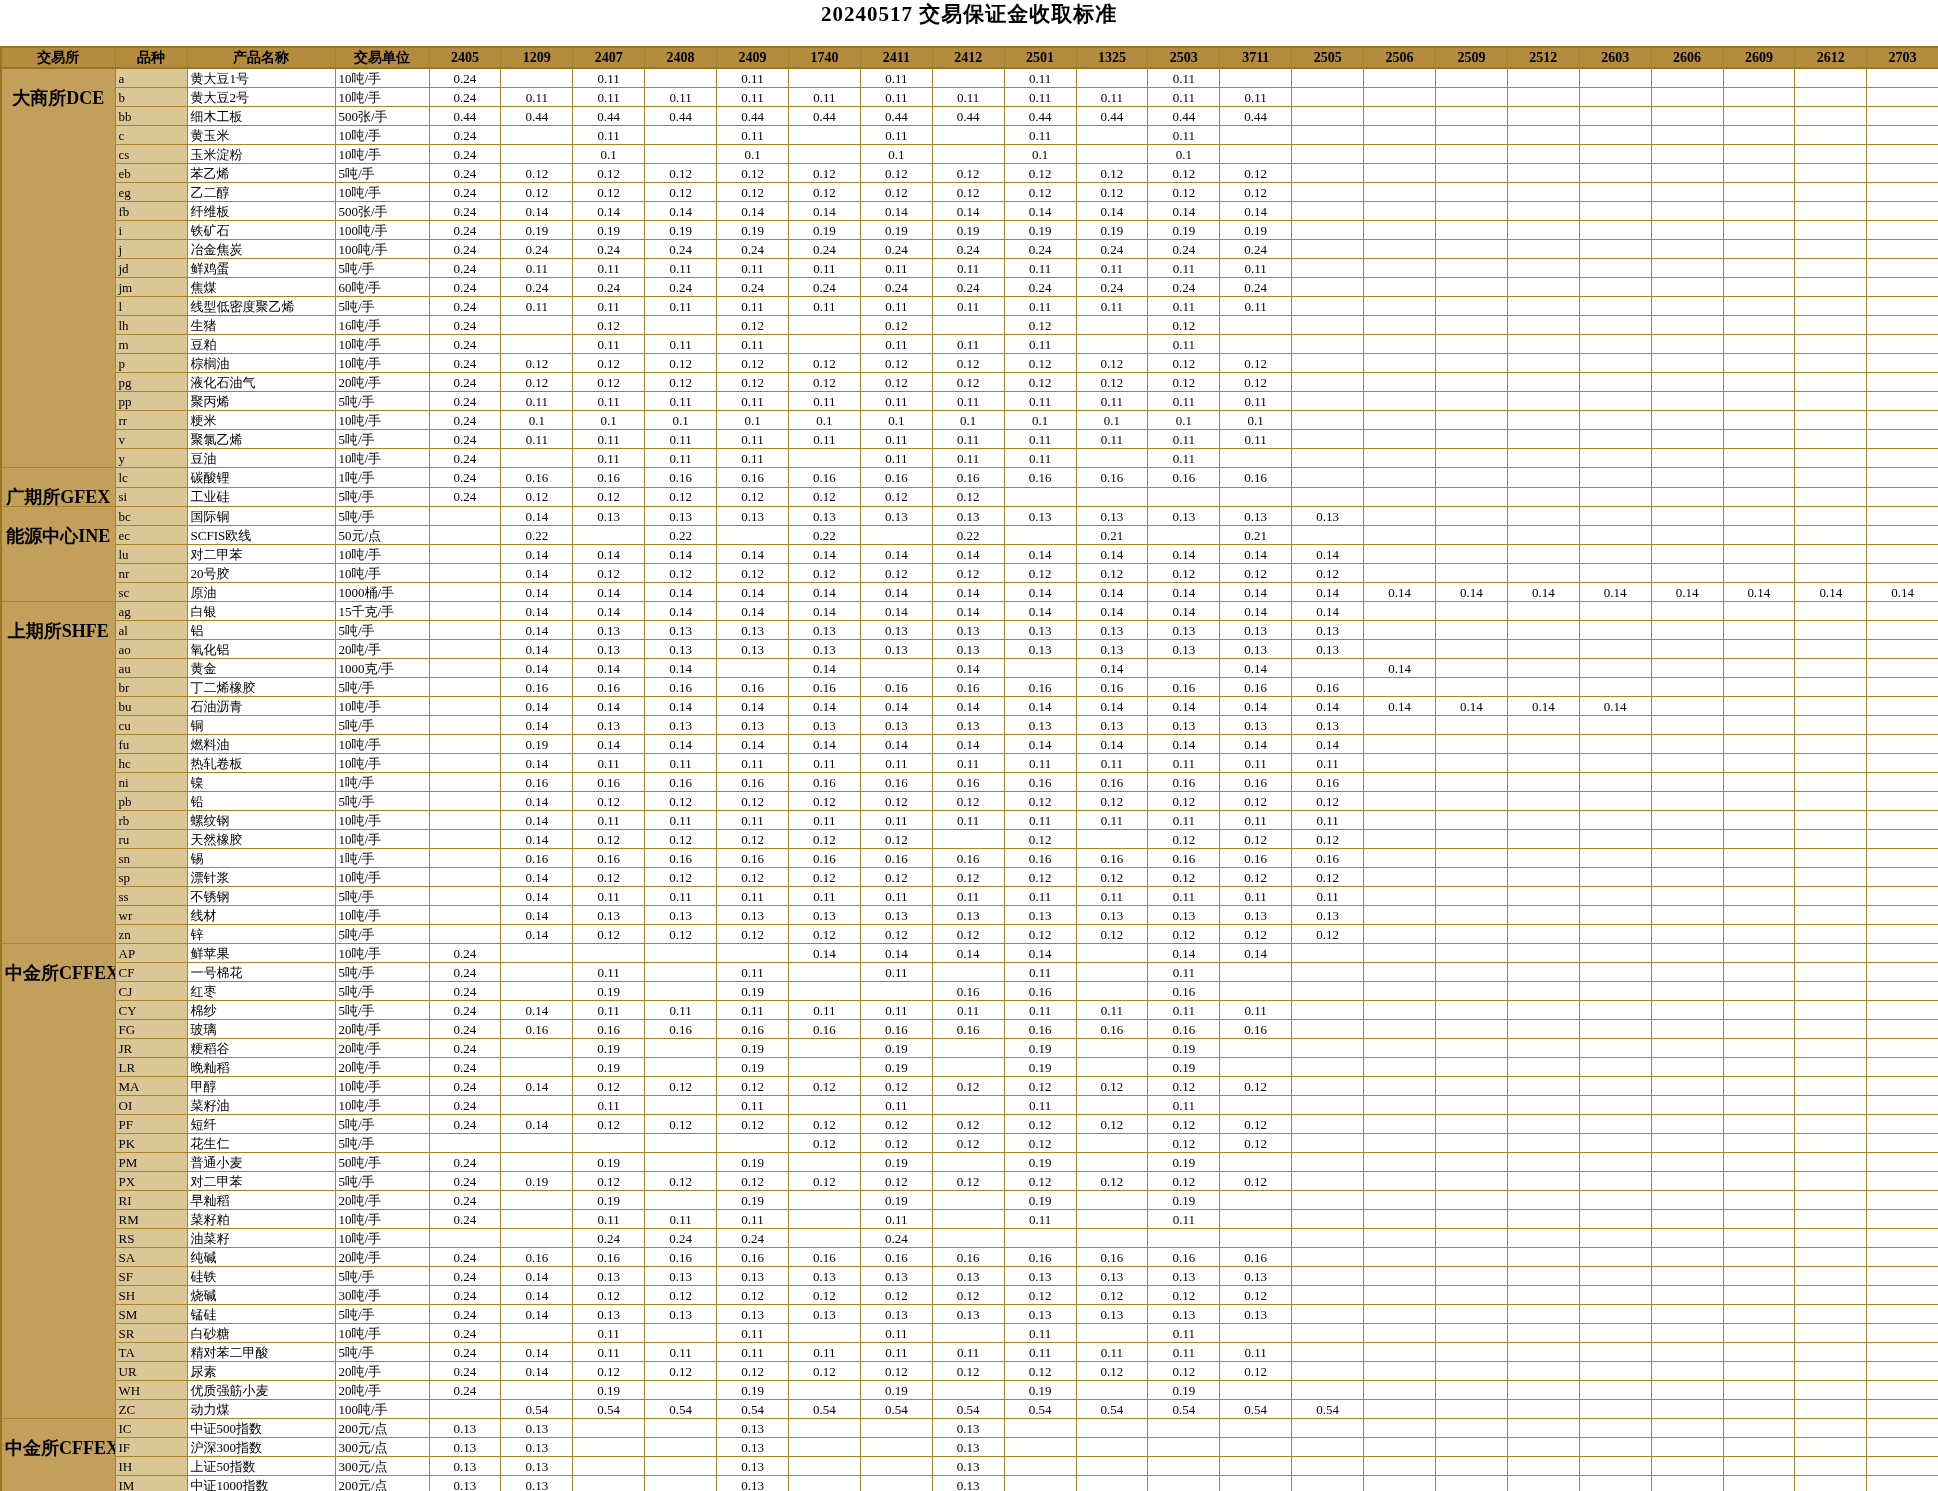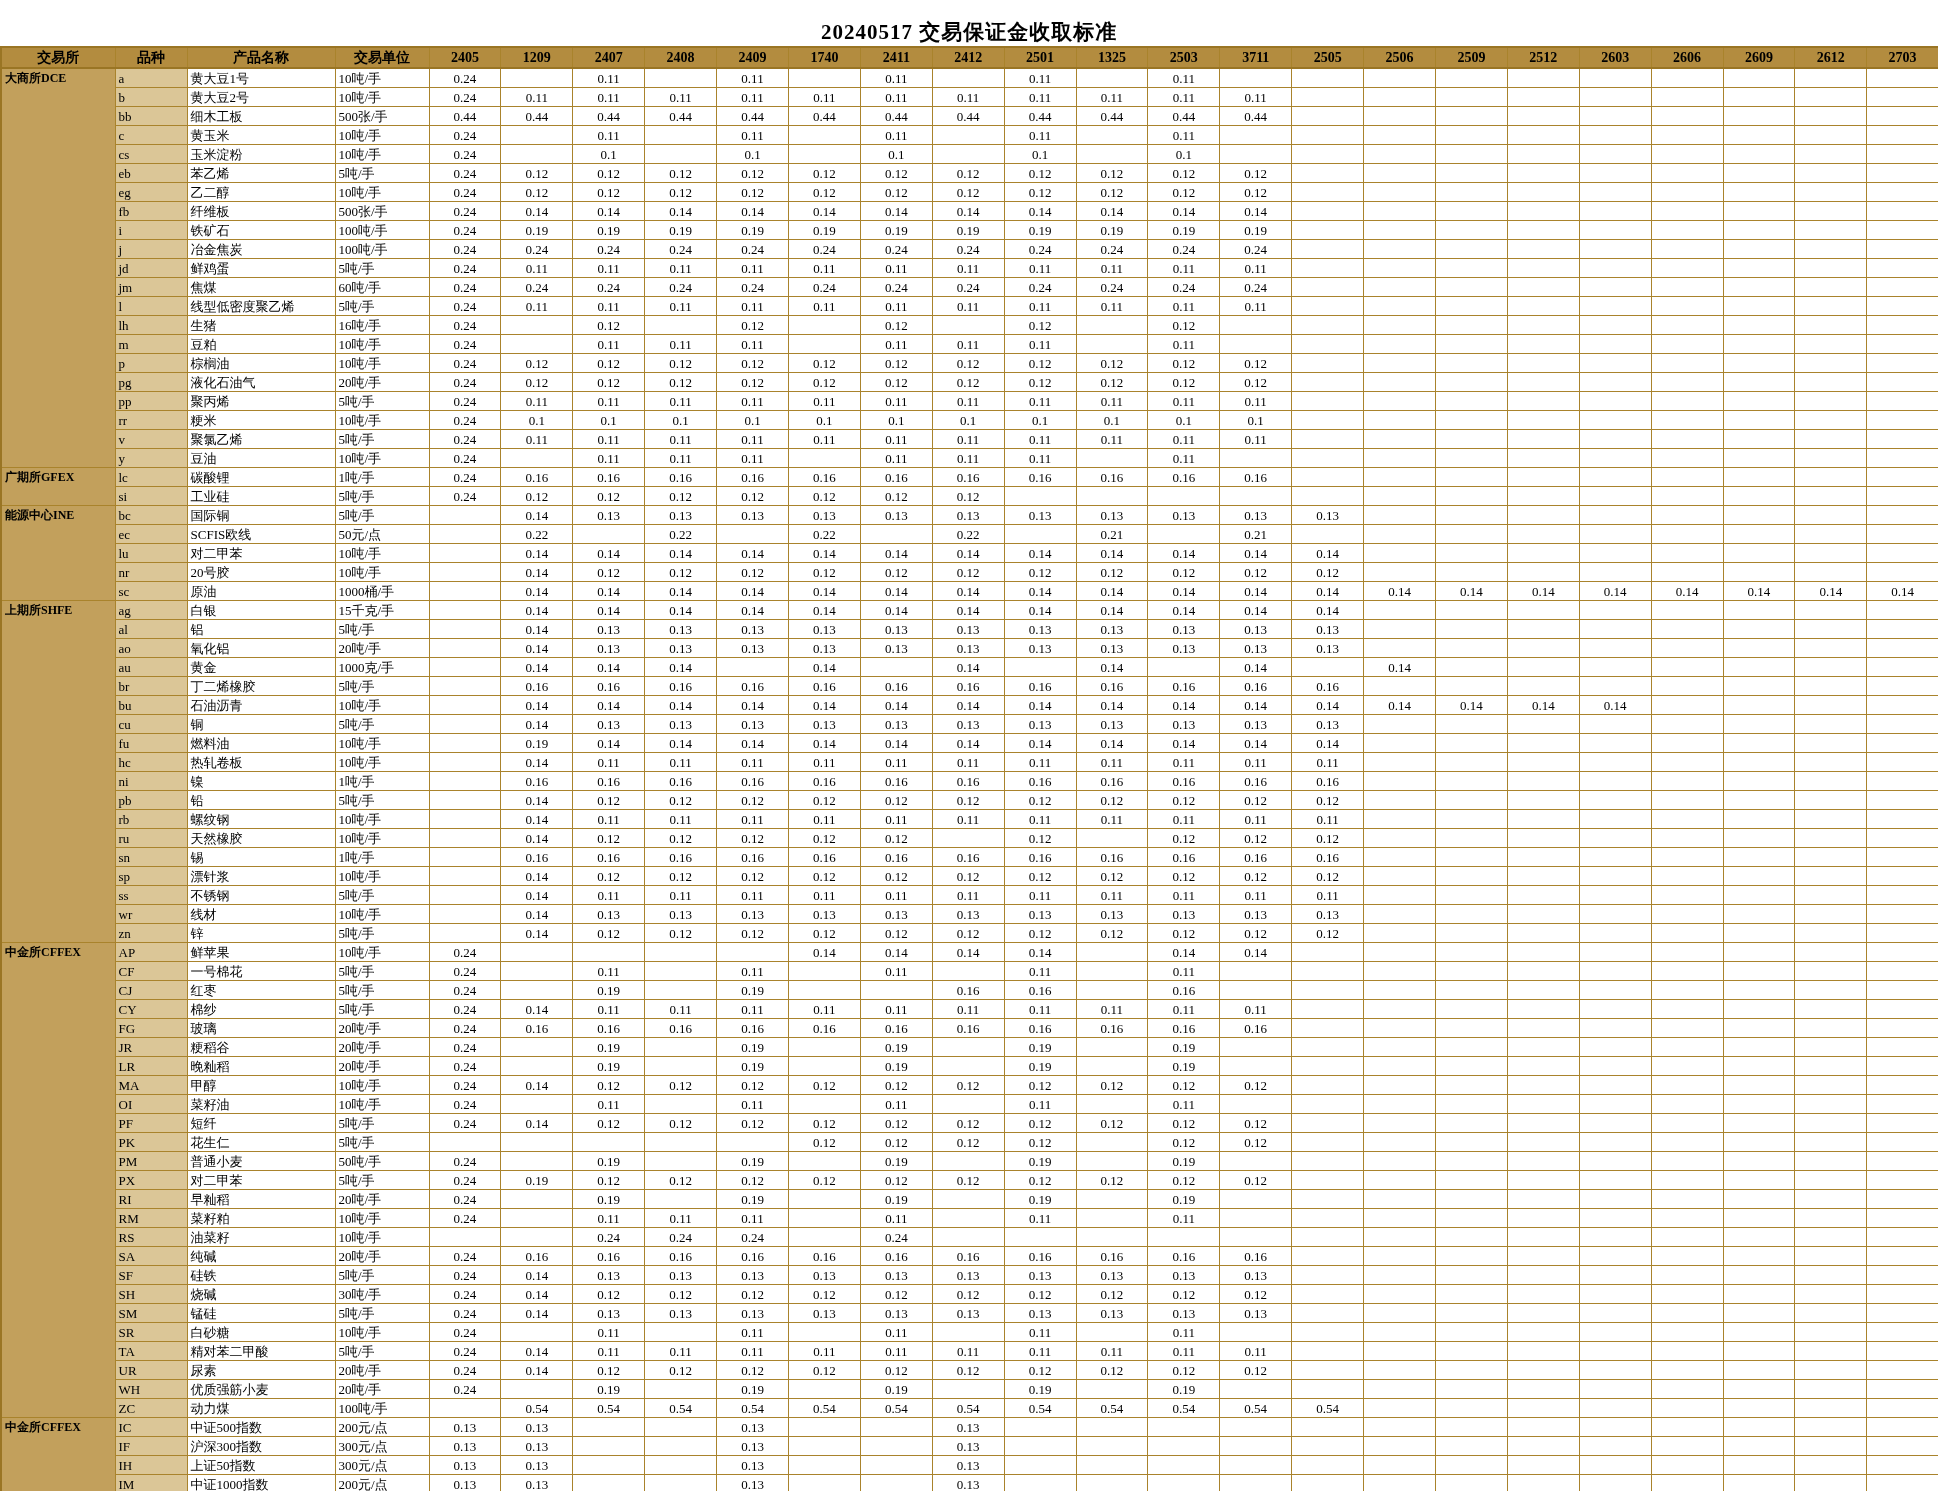--- a/index.html
+++ b/index.html
@@ -1,22 +1,22 @@
 <!DOCTYPE html>
 <html><head>
 <meta charset="utf-8">
 <style>
   html,body{margin:0;padding:0;background:#fff;}
   body{width:1938px;font-family:"Liberation Serif","DejaVu Serif",serif;color:#000;}
-  .title-bar{height:46px;display:flex;align-items:flex-end;justify-content:center;}
+  .title-bar{height:46px;display:flex;align-items:flex-start;justify-content:center;}
   .title-bar span{font-size:21px;font-weight:bold;letter-spacing:1px;}
   table.sheet{border-collapse:collapse;table-layout:fixed;width:1938px;border:2px solid #9a7524;}
   th,td{border:1px solid #a9832c;height:18px;padding:0 3px;font-size:13px;line-height:1;overflow:hidden;white-space:nowrap;vertical-align:middle;}
   thead th{background:#b38c3f;font-weight:bold;font-size:14px;height:19px;border-bottom:2px solid #9a7524;}
-  td.exchange{background:#c2a05c;font-weight:bold;vertical-align:top;text-align:left;font-size:12px;padding-top:3px;}
+  td.exchange{background:#c2a05c;font-weight:bold;vertical-align:top;text-align:center;font-size:18px;padding-top:20px;}
   td.code{background:#dbc697;text-align:left;}
   td.name{background:#fff;text-align:left;}
   td.unit{background:#fff;text-align:left;}
   td.val{background:#fff;text-align:center;}
 </style>
 </head>
 <body>
 
 <div class="title-bar">
   <span>20240517 交易保证金收取标准</span>

